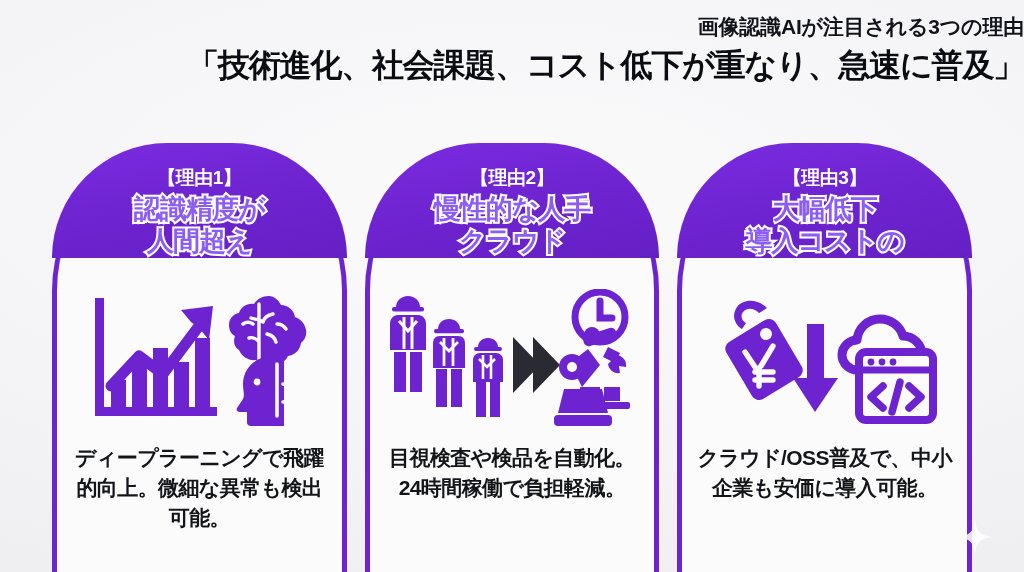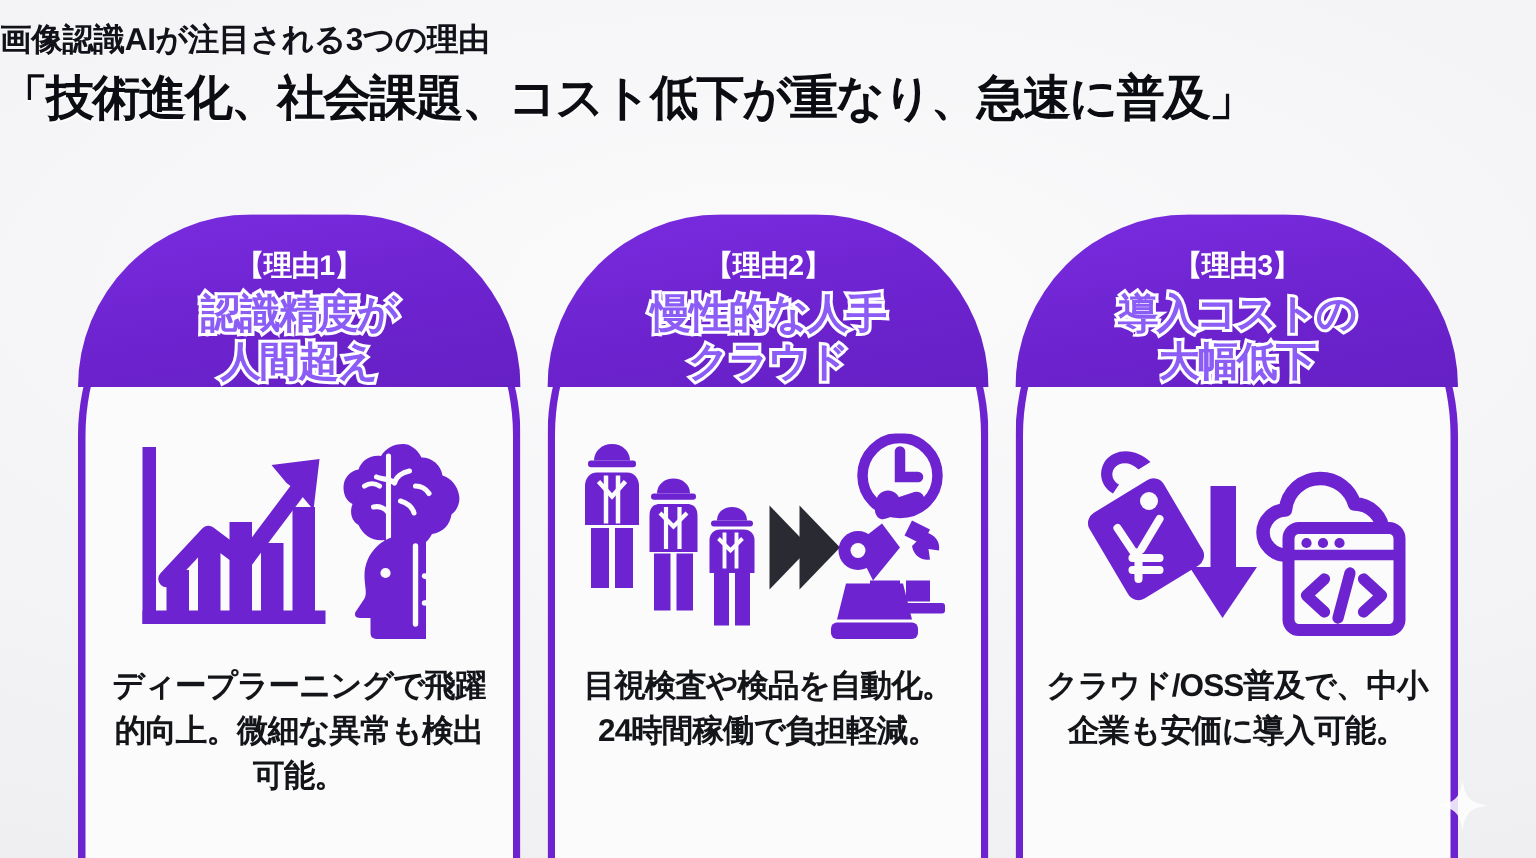--- a/index.html
+++ b/index.html
@@ -25,21 +25,21 @@
       radial-gradient(115% 85% at 50% 34%, #fbfbfc 0%, #f4f4f6 54%, #ededf0 100%);
     overflow: hidden;
   }
 
   
   .header {
     position: absolute;
     left: 0;
     right: 0;
     top: 14px;
-    text-align: left;
+    text-align: right;
   }
 
   .subtitle {
     font-size: 21px;
     font-weight: 700;
     color: #12131a;
     letter-spacing: -0.2px;
     line-height: 1.25;
     text-shadow: 0 1px 0 rgba(255,255,255,.85);
   }
@@ -284,22 +284,22 @@
 
       <div class="card-body">目視検査や検品を自動化。24時間稼働で負担軽減。</div>
     </div>
 
     <div class="card">
       <div class="card-arch"></div>
 
       <div class="card-head">
         <div class="reason-tag">【理由3】</div>
         <div class="card-title">
+          <div>大幅低下</div>
           <div>導入コストの</div>
-          <div>大幅低下</div>
         </div>
       </div>
 
       <div class="card-icon">
         <svg width="228" height="136" viewBox="0 0 228 136" fill="none" aria-hidden="true">
           <g fill="#6d23cf">
             <path d="M56 18c-10-10-24-9-30-1-6 9-2 18 5 22l4-6c-4-2-6-7-3-11 3-4 10-5 16 1z"></path>
             <path d="M54 30 L18 52 a8 8 0 0 0-3 10 l26 44 a8 8 0 0 0 11 3 l36-22 a8 8 0 0 0 3-10 L65 33 a8 8 0 0 0-11-3z"></path>
             <circle cx="55" cy="44" r="6" fill="#fbfbfc"></circle>
             <path d="M34 62 L46 80 M62 56 L50 76 M44 82 h18 M44 90 h18 M48 78 v18" stroke="#fbfbfc" stroke-width="5.4" stroke-linecap="round" fill="none"></path>

